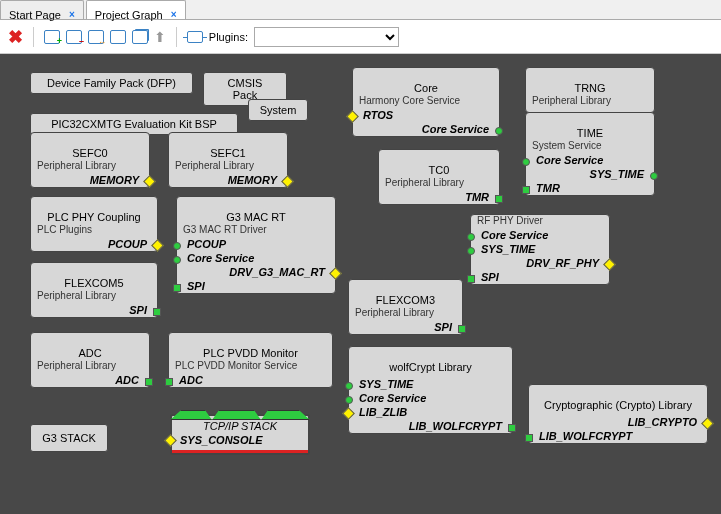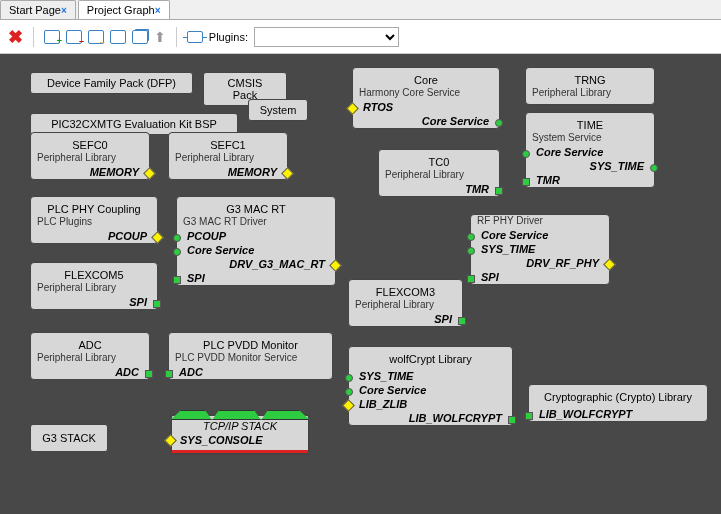--- a/index.html
+++ b/index.html
@@ -1,40 +1,40 @@
 <!DOCTYPE html>
 <html><head>
 <meta charset="utf-8">
 <style>
   * { box-sizing: border-box; }
   body { margin: 0; font-family: Tahoma, Arial, sans-serif; font-size: 11px; background: #fff; width: 721px; }
   
   .tabs { display: flex; background: #f0f0f0; border-bottom: 1px solid #aaa; height: 20px; position: relative; }
-  .tab { padding: 8px 8px; background: #eee; border: 1px solid #aaa; border-bottom: none; border-radius: 2px 2px 0 0; display: flex; align-items: center; gap: 0; margin-right: 2px; }
+  .tab { padding: 8px 8px; background: #eee; border: 1px solid #aaa; border-bottom: none; border-radius: 2px 2px 0 0; display: flex; gap: 8px; margin-right: 2px; }
   .tab.active { background: #fff; }
   .tab-close { color: #1a73e8; font-weight: bold; cursor: pointer; font-size: 10px; }
   
   .toolbar { display: flex; align-items: center; padding: 4px 8px; gap: 6px; border-bottom: 1px solid #ccc; height: 34px; }
   .tb-x { color: #dd2222; font-weight: bold; font-size: 18px; cursor: pointer; }
   .tb-sep { width: 1px; height: 20px; background: #ccc; margin: 0 4px; }
   .tb-icon { width: 16px; height: 14px; border: 1px solid #3b82c4; border-radius: 2px; position: relative; cursor: pointer; }
   .tb-icon.plus::after { content: "+"; position: absolute; right: -3px; bottom: -3px; font-size: 9px; color: #0a0; font-weight: bold; }
   .tb-icon.swap::after { content: "↔"; position: absolute; right: -3px; bottom: -3px; font-size: 8px; color: #e80; font-weight: bold; }
   .tb-icon.minus::after { content: "–"; position: absolute; right: -3px; bottom: -3px; font-size: 9px; color: #c00; font-weight: bold; }
   .tb-icon.dup { box-shadow: 2px -2px 0 -1px #3b82c4; }
   .tb-arrow { color: #999; font-size: 14px; cursor: pointer; }
   .tb-node { width: 16px; height: 12px; border: 1px solid #3b82c4; border-radius: 2px; position: relative; cursor: pointer; }
   .tb-node::before, .tb-node::after { content: ""; position: absolute; width: 4px; height: 1px; background: #3b82c4; top: 5px; }
   .tb-node::before { left: -5px; } .tb-node::after { right: -5px; }
   .combo { width: 145px; height: 20px; border: 1px solid #aaa; background: #fff; }
   
   .canvas { background: #484848; position: relative; height: 460px; overflow: hidden; }
   
   .blk { position: absolute; background: #d7d7d7; border: 1px solid #444; border-radius: 4px; }
-  .blk-title { text-align: center; padding: 6px 6px 1px; font-size: 11px; }
+  .blk-title { text-align: center; padding: 14px 6px 1px; font-size: 11px; }
   .blk-sub { text-align: left; padding: 0 6px 2px; font-size: 10px; color: #333; }
   .blk-item { display: flex; align-items: center; padding: 1px 2px 1px 10px; font-style: italic; font-weight: bold; font-size: 11px; position: relative; }
   .blk-item.right { justify-content: flex-end; padding-right: 10px; padding-left: 6px; }
   
   .diamond { position: absolute; width: 9px; height: 9px; background: #fff200; border: 1px solid #555; transform: rotate(45deg); }
   .diamond.l { left: -5px; top: 4px; } .diamond.r { right: -5px; top: 4px; }
   .circ { position: absolute; width: 8px; height: 8px; background: #2ecc40; border: 1px solid #555; border-radius: 50%; }
   .circ.l { left: -4px; top: 5px; } .circ.r { right: -4px; top: 5px; }
   .sq { position: absolute; width: 8px; height: 8px; background: #2ecc40; border: 1px solid #555; }
   .sq.r { right: -4px; top: 5px; } .sq.l { left: -4px; top: 5px; }
@@ -245,20 +245,24 @@
         <span>LIB_ZLIB</span>
       </div>
     <div class="blk-item right">
         <span>LIB_WOLFCRYPT</span>
         <span class="sq r"></span>
       </div>
   </div>
 
   <div class="blk" style="left:528px; top:330px; width:180px;">
     <div class="blk-title" style="padding-bottom:4px;">Cryptographic (Crypto) Library</div>
+    <div class="blk-item right">
+        <span>LIB_CRYPTO</span>
+        <span class="diamond r"></span>
+      </div>
     <div class="blk-item">
         <span class="sq l"></span>
         <span>LIB_WOLFCRYPT</span>
       </div>
   </div>
 
   <button class="btn" style="left:30px; top:370px; width:78px; padding:7px 10px;">G3 STACK</button>
 
   <div class="stack" style="left:170px; top:360px; width:140px;">
     <div class="stack-title">TCP/IP STACK</div>

